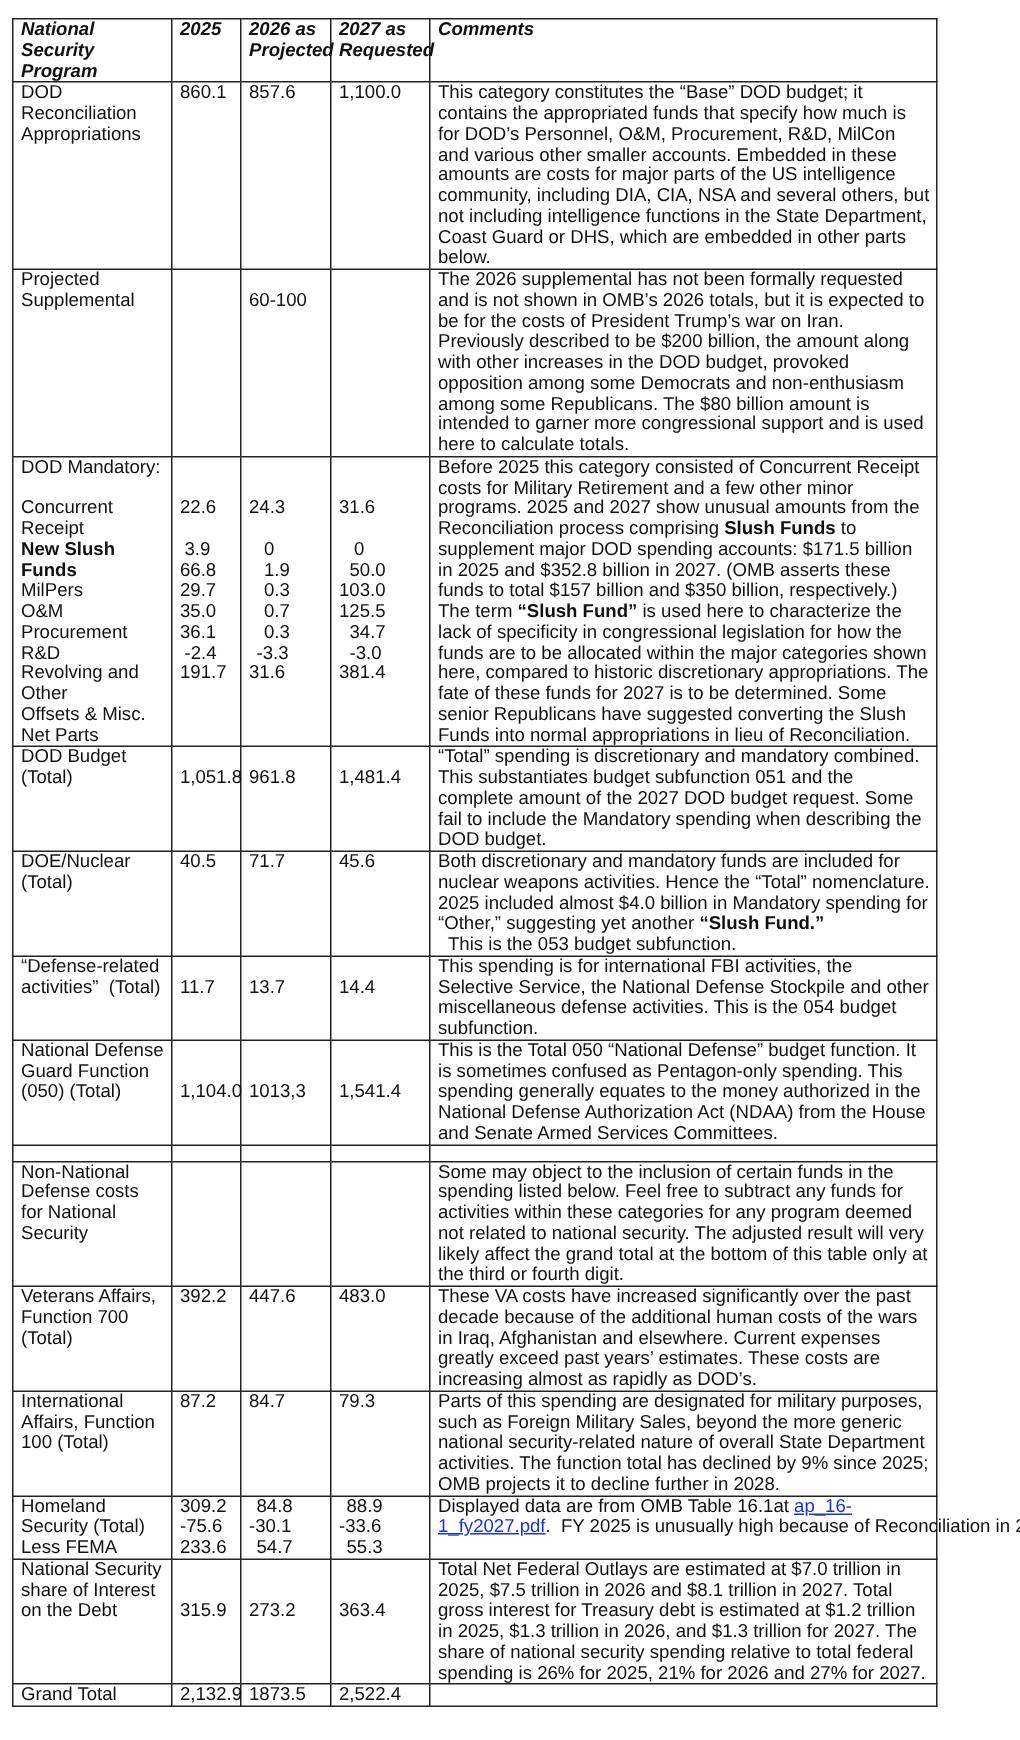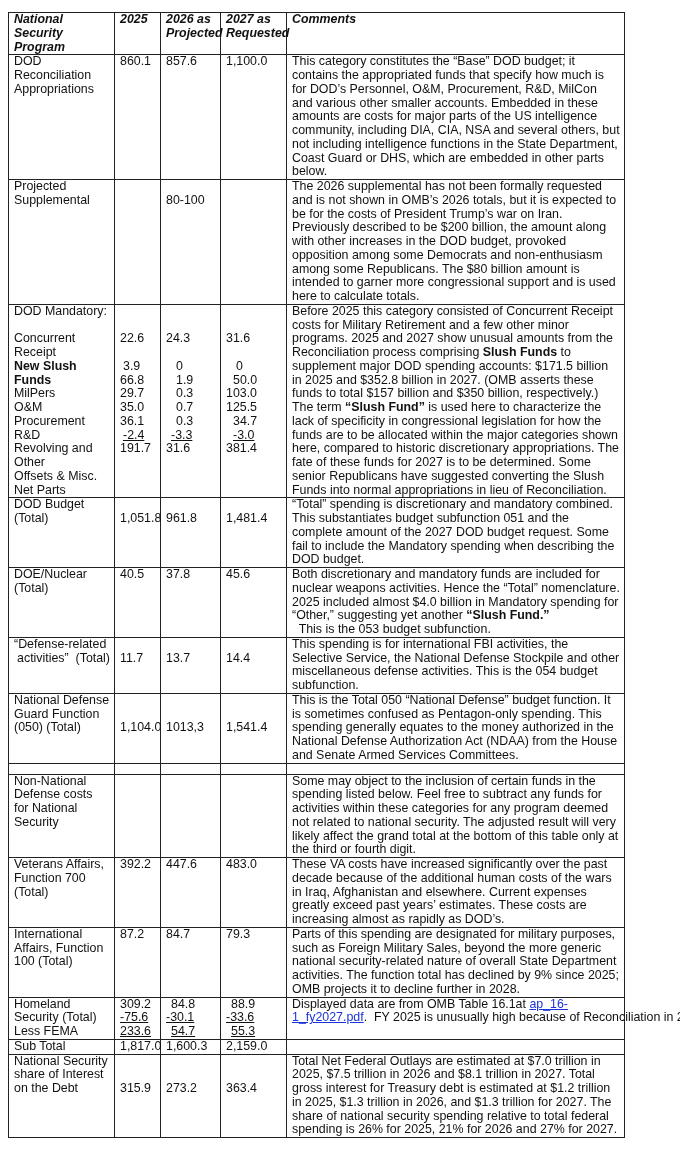--- a/index.html
+++ b/index.html
@@ -13,24 +13,24 @@
     border: 1.4px solid #222; vertical-align: top; padding: 0 4px 0 5px; text-align: left;
     font-weight: normal;
   }
   table.ns th { font-weight: bold; font-style: italic; }
   .b { font-weight: bold; }
   .col-prog { width: 106px; }
   .col-25 { width: 46px; }
   .col-26 { width: 60px; }
   .col-27 { width: 66px; }
   .col-com { width: 338px; }
-  .u { text-decoration: underline; }
+  .u { }
   a.lnk { color: #1a33d6; text-decoration: underline; }
   .spacer td { height: 10px; }
-  .pre { white-space: pre; text-align: right; }
+  .pre { white-space: pre; }
 </style>
 </head>
 <body>
 
 <table class="ns">
   <colgroup>
     <col class="col-prog">
       <col class="col-25">
       <col class="col-26">
       <col class="col-27">
@@ -66,21 +66,21 @@
   </tr>
 
   <tr>
     <td>
           <div>Projected</div>
           <div>Supplemental</div>
         </td>
     <td></td>
     <td>
           <div style="height:13.75px"></div>
-          <div>80-100</div>
+          <div>60-100</div>
         </td>
     <td></td>
     <td>The 2026 supplemental has not been formally requested and is not shown in OMB’s 2026 totals, but it is expected to be for the costs of President Trump’s war on Iran. Previously described to be $200 billion, the amount along with other increases in the DOD budget, provoked opposition among some Democrats and non-enthusiasm among some Republicans.  The $80 billion amount is intended to garner more congressional support and is used here to calculate totals.</td>
   </tr>
 
   <tr>
     <td>
       <div>DOD Mandatory:</div>
       <div style="height:13.75px"></div>
       <div>Concurrent</div>
@@ -153,21 +153,21 @@
         </td>
     <td>“Total” spending is discretionary and mandatory combined. This substantiates budget subfunction 051 and the complete amount of the 2027 DOD budget request. Some fail to include the Mandatory spending when describing the DOD budget.</td>
   </tr>
 
   <tr>
     <td>
           <div>DOE/Nuclear</div>
           <div>(Total)</div>
         </td>
     <td>40.5</td>
-    <td>37.8</td>
+    <td>71.7</td>
     <td>45.6</td>
     <td><span>Both discretionary and mandatory funds are included for nuclear weapons activities.  Hence the “Total” nomenclature. 2025 included almost $4.0 billion in Mandatory spending for “Other,” suggesting yet another </span><span class="b">“Slush Fund.”</span><span class="pre">  This is the 053 budget subfunction.</span></td>
   </tr>
 
   <tr>
     <td>
           <div>“Defense-related</div>
           <div class="pre">activities”  (Total)</div>
         </td>
     <td>
@@ -268,27 +268,20 @@
       <div><span class="u" style="padding-left:5px">54.7</span></div>
     </td>
     <td>
       <div style="padding-left:5px">88.9</div>
       <div><span class="u">-33.6</span></div>
       <div><span class="u" style="padding-left:5px">55.3</span></div>
     </td>
     <td><span>Displayed data are from OMB Table 16.1at </span><a class="lnk">ap_16-1_fy2027.pdf</a><span class="pre">.  FY 2025 is unusually high because of Reconciliation in 2025.  FEMA costs are not deemed to be a national security expense and are discounted.</span></td>
   </tr>
 
-  <tr>
-    <td class="b">Sub Total</td>
-    <td class="b">1,817.0</td>
-    <td class="b">1,600.3</td>
-    <td class="b">2,159.0</td>
-    <td></td>
-  </tr>
 
   <tr>
     <td>
           <div>National Security</div>
           <div>share of Interest</div>
           <div>on the Debt</div>
         </td>
     <td>
           <div style="height:27.5px"></div>
           <div>315.9</div>
@@ -297,14 +290,21 @@
           <div style="height:27.5px"></div>
           <div>273.2</div>
         </td>
     <td>
           <div style="height:27.5px"></div>
           <div>363.4</div>
         </td>
     <td>Total Net Federal Outlays are estimated at $7.0 trillion in 2025, $7.5 trillion in 2026 and $8.1 trillion in 2027. Total gross interest for Treasury debt is estimated at $1.2 trillion in 2025, $1.3 trillion in 2026, and $1.3 trillion for 2027.  The share of national security spending relative to total federal spending is 26% for 2025, 21% for 2026 and 27% for 2027.</td>
   </tr>
 
+  <tr>
+    <td class="b">Grand Total</td>
+    <td class="b">2,132.9</td>
+    <td class="b">1873.5</td>
+    <td class="b">2,522.4</td>
+    <td></td>
+  </tr>
 </tbody>
   </table>
 
 </body></html>

